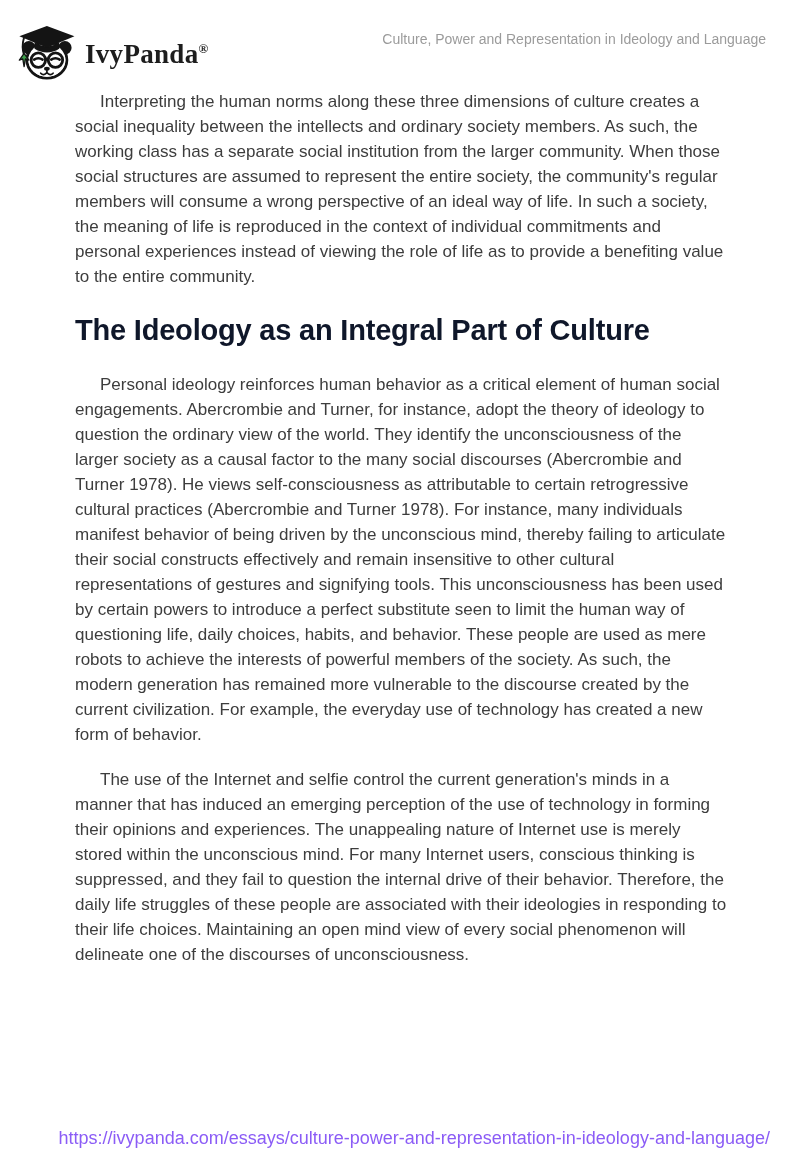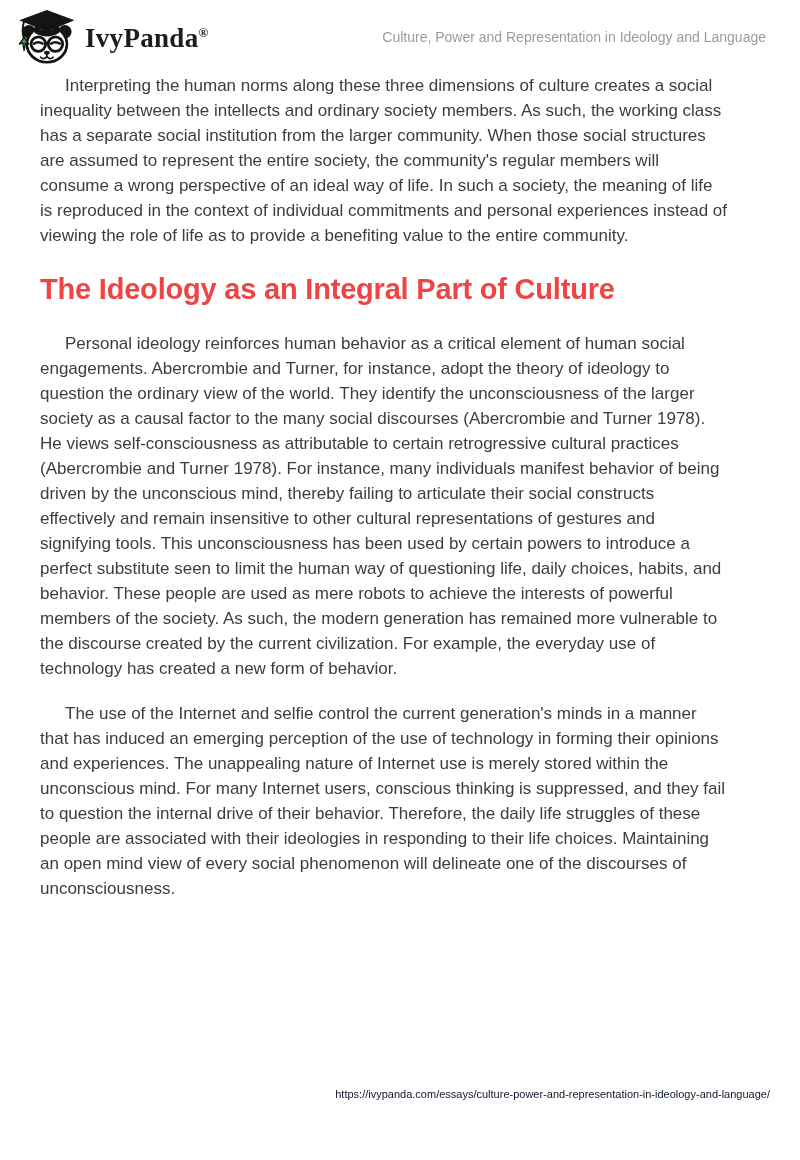--- a/index.html
+++ b/index.html
@@ -10,21 +10,21 @@
     font-family: "Liberation Sans", sans-serif;
     position: relative;
     overflow: hidden;
   }
 
   
   .header {
     display: flex;
     justify-content: space-between;
     align-items: flex-start;
-    padding: 8px 34px 0 14px;
+    padding: 24px 34px 0 14px;
     height: 58px;
   }
   .logo {
     display: flex;
     align-items: center;
     gap: 9px;
     cursor: pointer;
   }
   .logo-text {
     font-family: "Liberation Serif", serif;
@@ -35,50 +35,50 @@
     line-height: 57px;
   }
   .logo-text sup {
     font-size: 13px;
     vertical-align: super;
     line-height: 0;
   }
   .page-title {
     font-size: 14px;
     color: #9b9b9b;
-    margin-top: 21px;
+    margin-top: 7px;
   }
 
   
   .content {
-    padding: 7px 73px 0 40px;
+    padding: 7px 73px 0 75px;
   }
   .content p {
     font-size: 17px;
     line-height: 25px;
     color: #3d3d3d;
     margin: 0 0 20px 0;
     text-indent: 25px;
   }
   .content h2 {
     font-size: 29px;
     line-height: 40px;
-    color: #ef4444;
+    color: #0f172a;
     font-weight: bold;
     margin: 21px 0 22px 0;
     letter-spacing: -0.2px;
   }
 
   
   .footer {
     position: absolute;
-    top: 1088px;
+    top: 1128px;
     right: 30px;
-    font-size: 11px;
-    color: #0f172a;
+    font-size: 18px;
+    color: #8b5cf6;
   }
 </style>
 </head>
 <body>
 
 <div class="header">
   <div class="logo">
     <span>
       <svg width="62" height="57" viewBox="0 0 64 60" aria-hidden="true">
 

